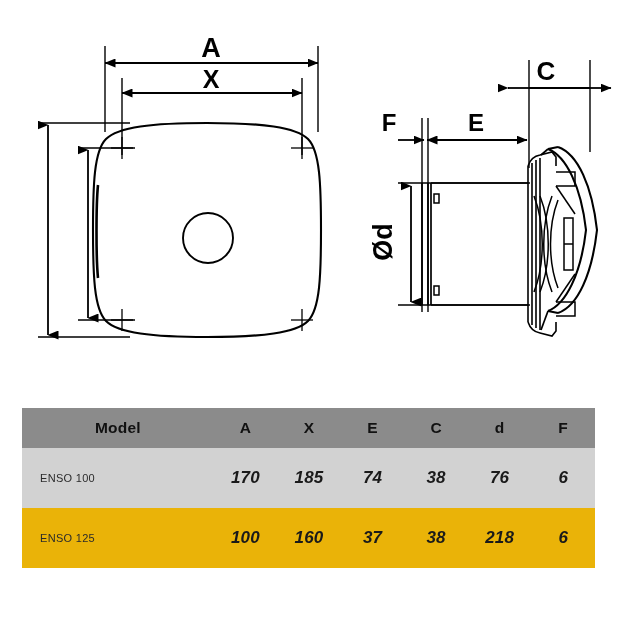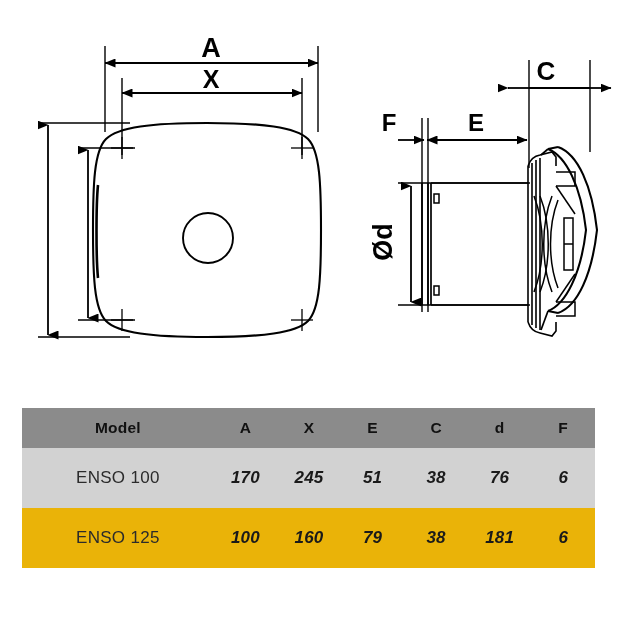--- a/index.html
+++ b/index.html
@@ -11,22 +11,22 @@
   
   #spec-table{position:absolute;left:22px;top:408px;width:573px;
               border-collapse:collapse;table-layout:fixed;}
   #spec-table th,#spec-table td{padding:0;margin:9px;}
   #spec-table thead th{height:40px;background:#8b8b8b;color:#111;
       font-size:15.5px;font-weight:bold;text-align:center;
       font-family:"Liberation Sans", sans-serif;letter-spacing:.2px;}
   #spec-table tbody tr.row-a{background:#d2d2d2;}
   #spec-table tbody tr.row-b{background:#eab308;}
   #spec-table tbody td{height:60px;font-size:17px;text-align:center;color:#1a1a1a;}
-  #spec-table tbody td.model{text-align:center;font-weight:400;
-      font-size:17px;color:#2b2b2b;letter-spacing:.3px;}
+  #spec-table tbody td.model{text-align:left;padding-left:18px;font-weight:400;
+      font-size:11px;color:#2b2b2b;letter-spacing:.3px;}
   #spec-table tbody td.num{font-weight:bold;letter-spacing:.2px;font-style:italic;}
   .col-model{width:190px;}
   .col-num{width:63px;}
 </style>
 </head>
 <body>
 
 <div id="stage">
 
   <svg class="draw" viewBox="0 0 625 625">
@@ -224,31 +224,31 @@
         <th>E</th>
         <th>C</th>
         <th>d</th>
         <th>F</th>
       </tr>
     </thead>
     <tbody>
       <tr class="row-a">
         <td class="model">ENSO 100</td>
         <td class="num">170</td>
-        <td class="num">245</td>
-        <td class="num">51</td>
+        <td class="num">185</td>
+        <td class="num">74</td>
         <td class="num">38</td>
         <td class="num">76</td>
         <td class="num">6</td>
       </tr>
       <tr class="row-b">
         <td class="model">ENSO 125</td>
         <td class="num">100</td>
         <td class="num">160</td>
-        <td class="num">79</td>
+        <td class="num">37</td>
         <td class="num">38</td>
-        <td class="num">181</td>
+        <td class="num">218</td>
         <td class="num">6</td>
       </tr>
     </tbody>
   </table>
 
 </div>
 
 </body></html>

